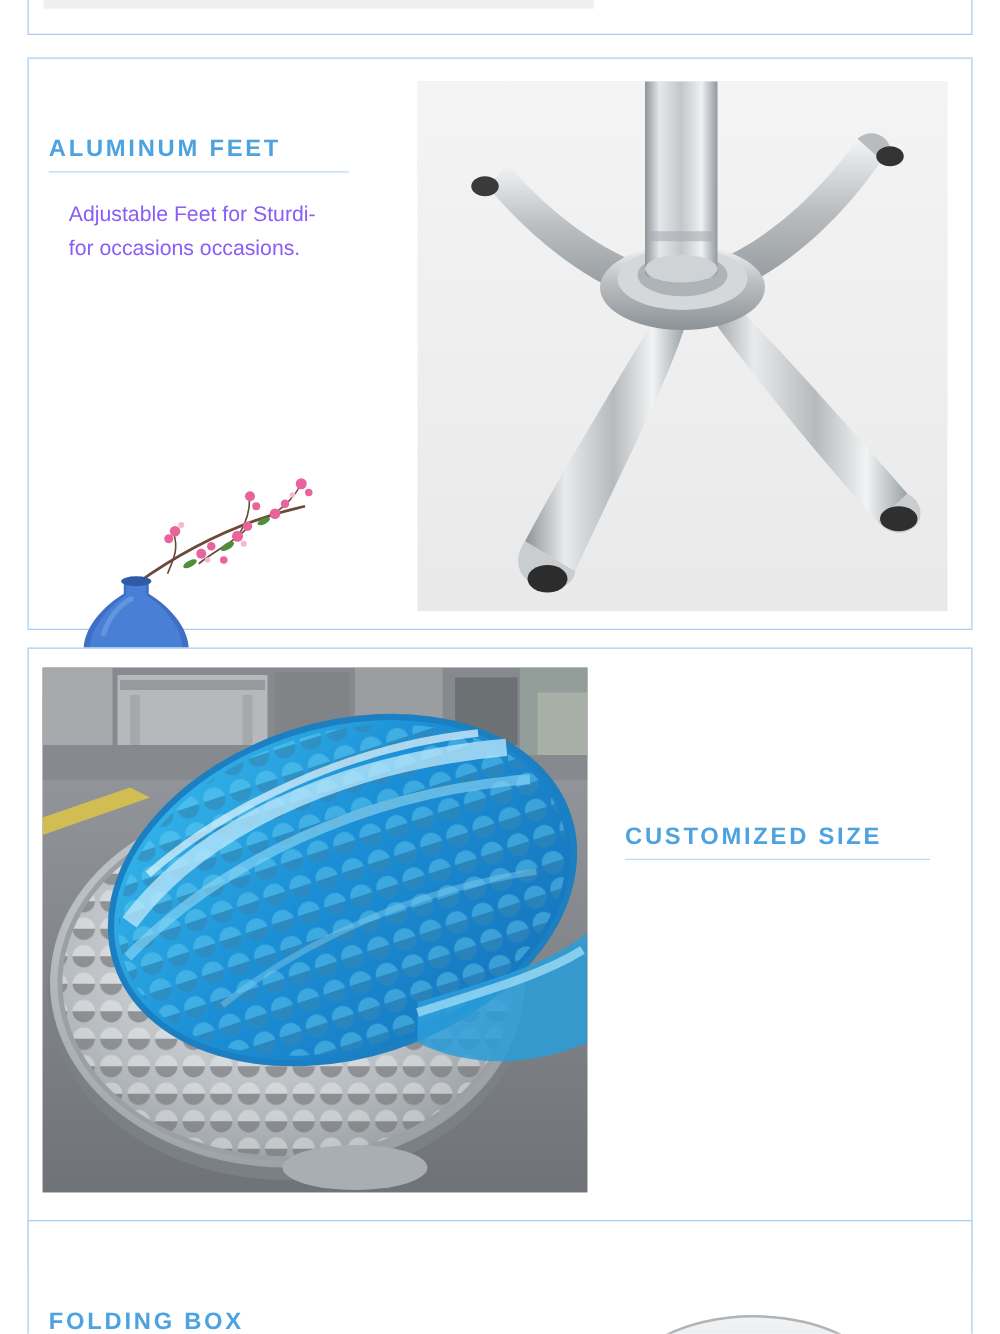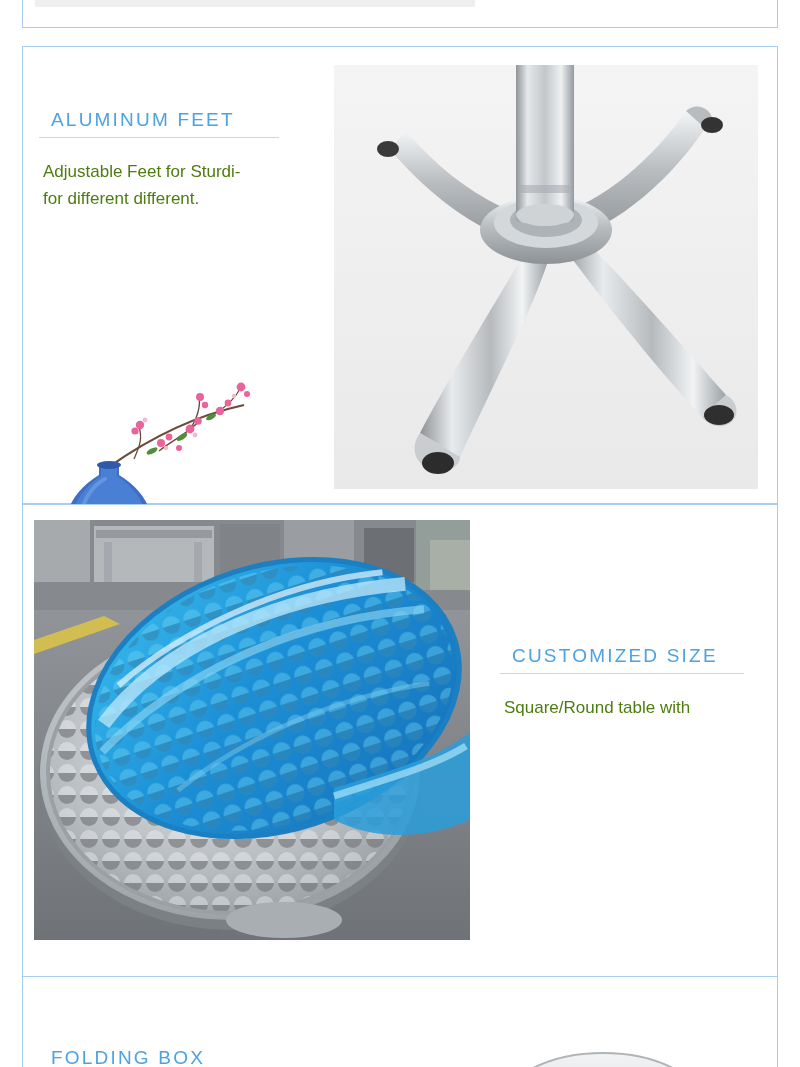--- a/index.html
+++ b/index.html
@@ -55,49 +55,49 @@
   .card-feet .text-col {
     position: absolute;
     left: 16px;
     top: 62px;
     width: 280px;
   }
   .heading {
     color: #4da2e0;
     font-size: 19px;
     letter-spacing: 2.2px;
-    font-weight: normal;
-    margin: 0 0 6px 12px;
+    font-weight: bold;
+    margin: 0 0 6px 0;
     white-space: nowrap;
   }
   .heading-rule {
     height: 1px;
     background: #bfd9ef;
     width: 240px;
     margin-bottom: 20px;
   }
   .body-text {
-    color: #4d7c0f;
+    color: #8b5cf6;
     font-size: 17px;
     line-height: 27px;
-    margin: 4px;
+    margin: 16px;
   }
   .card-feet .photo {
     position: absolute;
     left: 311px;
     top: 18px;
     width: 424px;
     height: 424px;
     background: #f0f0f0;
     overflow: hidden;
   }
 
   
   .card-size {
-    top: 504px;
+    top: 518px;
     height: 496px;
   }
   .card-size .photo {
     position: absolute;
     left: 11px;
     top: 15px;
     width: 436px;
     height: 420px;
     overflow: hidden;
     background: #8d8f92;
@@ -152,21 +152,21 @@
     <div class="thumb"></div>
   </div>
 
   <div class="card card-feet">
 
     <div class="text-col">
       <div class="heading">ALUMINUM FEET</div>
       <div class="heading-rule"></div>
       <div class="body-text">
         <div>Adjustable Feet for Sturdi-</div>
-        <div>for different different.</div>
+        <div>for occasions occasions.</div>
       </div>
     </div>
 
     <div class="vase-holder">
       <svg viewBox="0 0 240 200" xmlns="http://www.w3.org/2000/svg">
 
         <path d="M70 120 C105 95 150 70 205 58" stroke="#6b4a3a" stroke-width="2.2" fill="none"></path>
         <path d="M120 104 C135 92 150 86 160 74" stroke="#6b4a3a" stroke-width="1.4" fill="none"></path>
         <path d="M150 84 C158 72 162 60 160 48" stroke="#6b4a3a" stroke-width="1.3" fill="none"></path>
         <path d="M95 112 C100 100 104 92 100 80" stroke="#6b4a3a" stroke-width="1.3" fill="none"></path>
@@ -332,21 +332,20 @@
 
         <path d="M300 268 C360 250 408 236 436 212 L436 300 C390 320 340 320 300 300 Z" fill="#2a9ddb" opacity="0.85"></path>
         <path d="M300 276 C356 258 400 246 432 226" stroke="#a9e2fa" stroke-width="7" fill="none" opacity="0.7"></path>
       </svg>
     </div>
 
     <div class="text-col">
       <div class="heading">CUSTOMIZED SIZE</div>
       <div class="heading-rule"></div>
       <div class="body-text">
-        <div>Square/Round table with</div>
       </div>
     </div>
   </div>
 
   <div class="card card-box">
     <div class="text-col">
       <div class="heading">FOLDING BOX</div>
     </div>
     <div class="photo">
       <svg viewBox="0 0 320 120" xmlns="http://www.w3.org/2000/svg">

